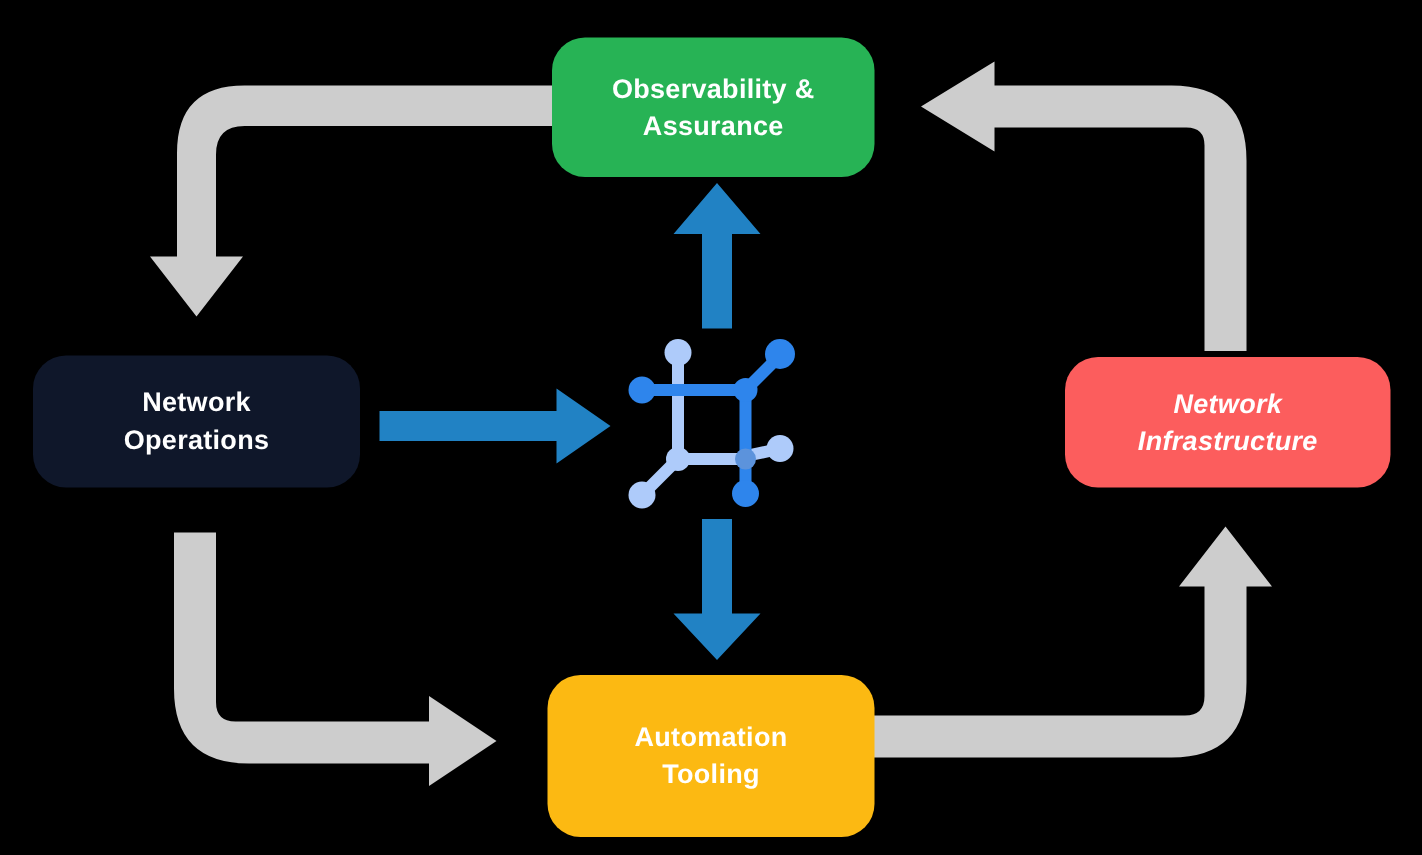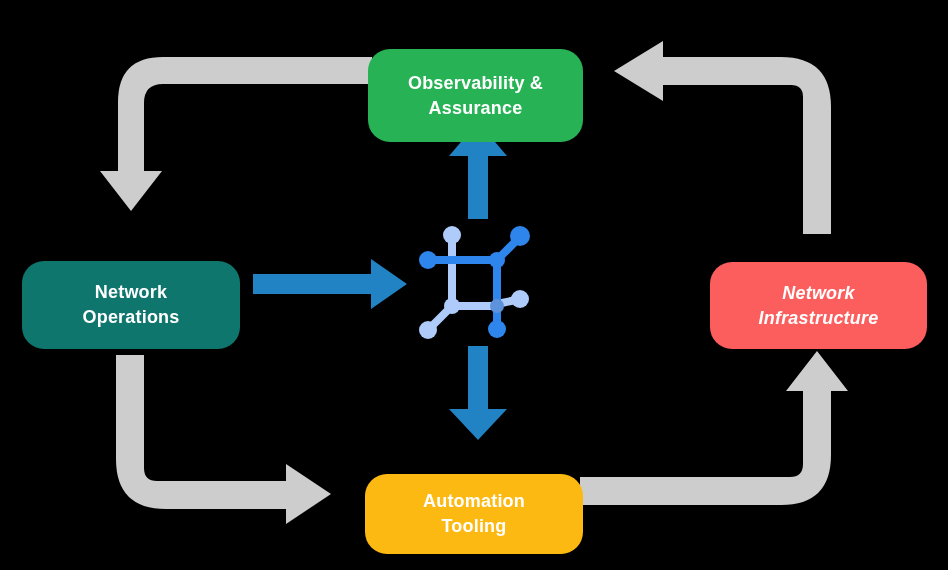--- a/index.html
+++ b/index.html
@@ -5,27 +5,26 @@
   html,body{margin:0;padding:0;background:#000;}
   .stage{
     position:relative;width:948px;height:570px;background:#000000;overflow:hidden;
     font-family:"Liberation Sans","DejaVu Sans",sans-serif;
   }
   .layer{position:absolute;left:0;top:0;}
   .node{
     position:absolute;border-radius:22px;display:flex;align-items:center;justify-content:center;
     color:#ffffff;font-size:18px;font-weight:600;line-height:1.38;text-align:center;
     letter-spacing:.2px;
-    margin-top:24px;
   }
   .node span{max-width:170px;display:block;}
   #node-observability{left:368px;top:25px;width:215px;height:93px;background:#27B355;}
-  #node-operations{left:22px;top:237px;width:218px;height:88px;background:#0f766e;}
+  #node-operations{left:22px;top:237px;width:218px;height:88px;background:#0f172a;}
   #node-infrastructure{left:710px;top:238px;width:217px;height:87px;background:#FC5D5D;font-style:italic;}
-  #node-automation{left:365px;top:450px;width:218px;height:80px;background:#FCB912;}
+  #node-automation{left:365px;top:450px;width:218px;height:108px;background:#FCB912;}
   .gray-arrow{fill:#CDCDCD;}
   .blue-arrow{fill:#2182C4;}
   .icon-light{stroke:#AECBFA;fill:#AECBFA;}
   .icon-dark{stroke:#2E85EC;fill:#2E85EC;}
   .icon-mid{fill:#5C93DC;}
 </style>
 </head>
 <body>
 
 <div class="stage">

